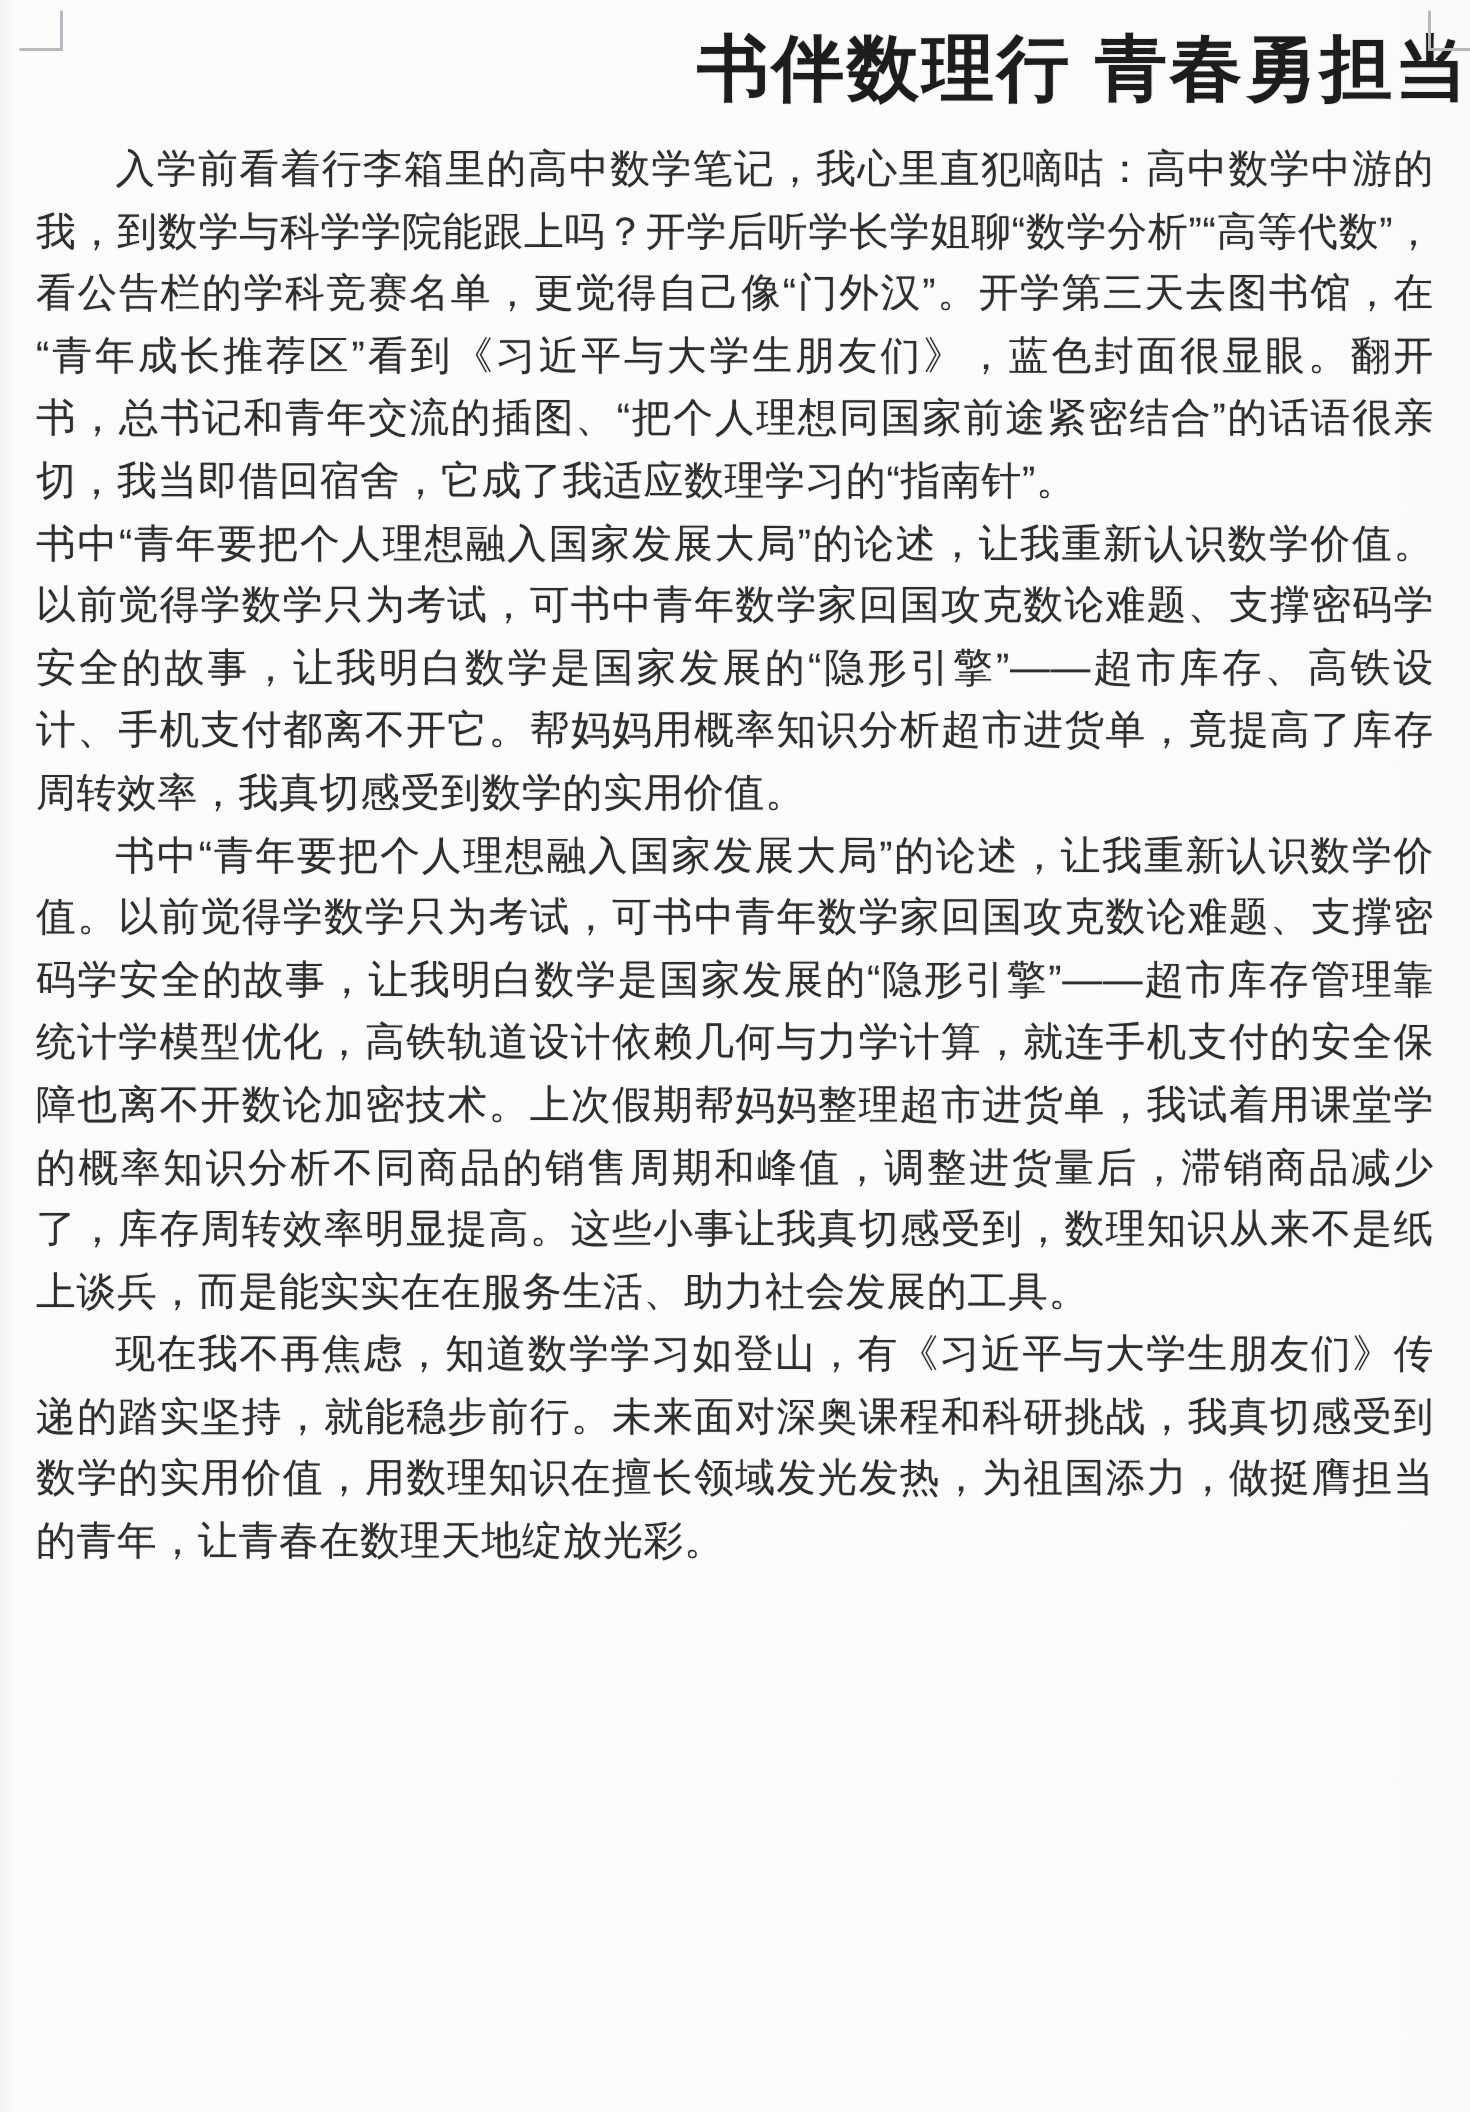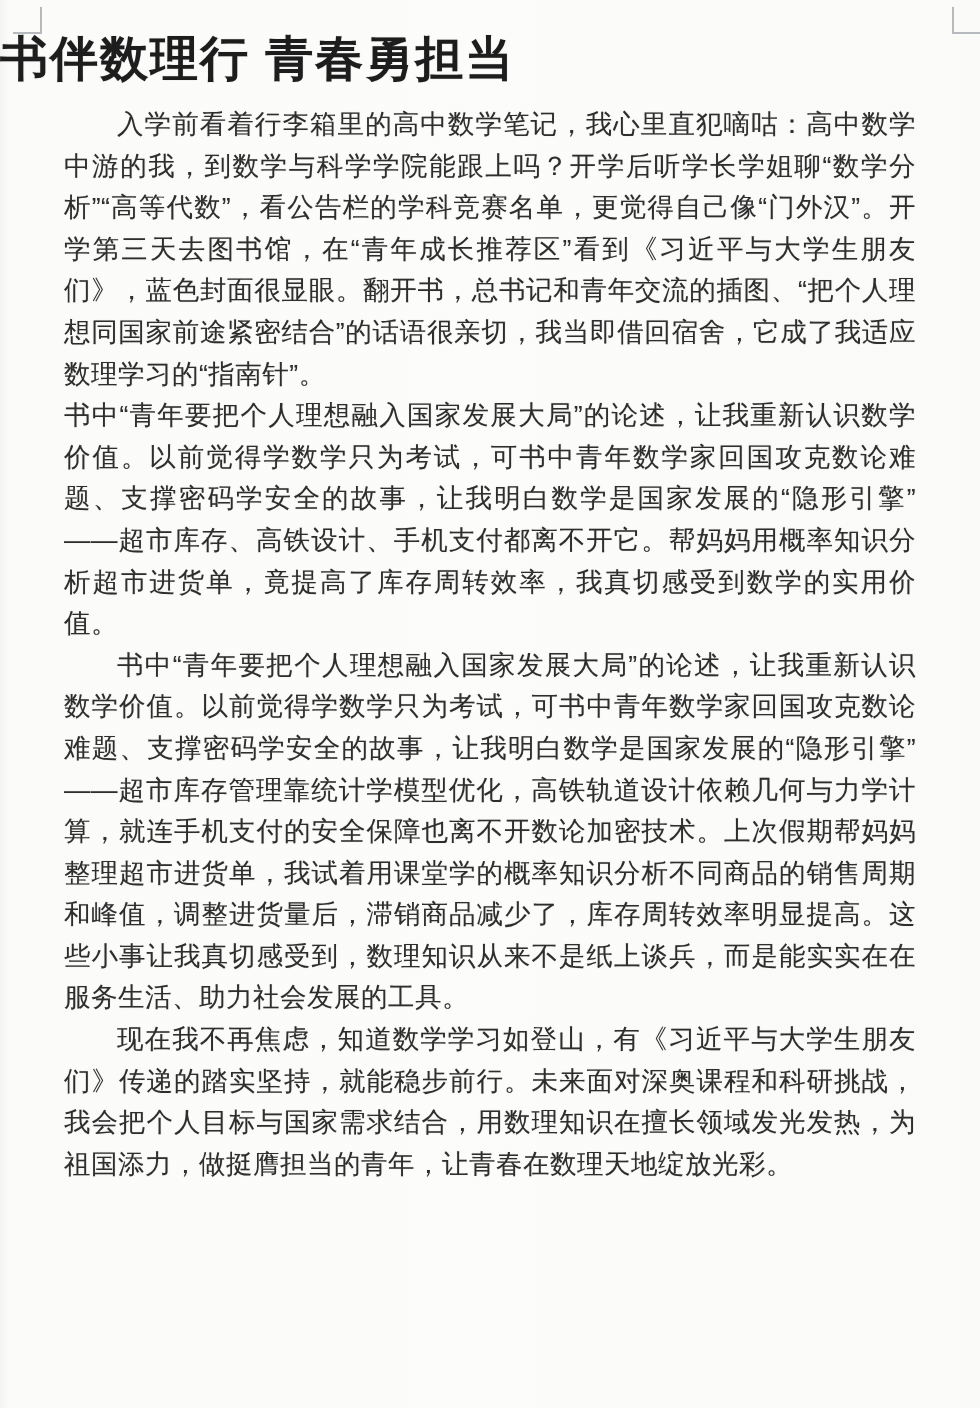--- a/index.html
+++ b/index.html
@@ -28,34 +28,34 @@
     border-bottom: 2px solid #b6babe;
   }
   .mark-tr {
     left: 952px;
     top: 7px;
     border-left: 2px solid #b6babe;
     border-bottom: 2px solid #b6babe;
   }
   .title {
     margin: 0;
-    padding-top: 26px;
+    padding-top: 14px;
     height: 66px;
     line-height: 66px;
-    text-align: left;
+    text-align: right;
     font-size: 48px;
     font-weight: 700;
     letter-spacing: 2px;
     color: #1d1d1d;
     text-shadow: 0 0 1px rgba(30,30,30,0.35);
     white-space: pre;
   }
   .body-text {
     margin-top: 12px;
-    padding: 0 64px;
+    padding: 0 24px;
   }
   .para {
     margin: 0;
     font-size: 26.5px;
     line-height: 41.6px;
     letter-spacing: 0.5px;
     text-align: justify;
     text-justify: inter-ideograph;
     color: #2e2e2e;
     text-indent: 2em;
@@ -72,16 +72,16 @@
 
   <div class="mark mark-tl"></div>
   <div class="mark mark-tr"></div>
 
   <h1 class="title">书伴数理行 青春勇担当</h1>
 
   <div class="body-text">
     <p class="para">入学前看着行李箱里的高中数学笔记，我心里直犯嘀咕：高中数学中游的我，到数学与科学学院能跟上吗？开学后听学长学姐聊“数学分析”“高等代数”，看公告栏的学科竞赛名单，更觉得自己像“门外汉”。开学第三天去图书馆，在“青年成长推荐区”看到《习近平与大学生朋友们》，蓝色封面很显眼。翻开书，总书记和青年交流的插图、“把个人理想同国家前途紧密结合”的话语很亲切，我当即借回宿舍，它成了我适应数理学习的“指南针”。</p>
     <p class="para no-indent">书中“青年要把个人理想融入国家发展大局”的论述，让我重新认识数学价值。以前觉得学数学只为考试，可书中青年数学家回国攻克数论难题、支撑密码学安全的故事，让我明白数学是国家发展的“隐形引擎”——超市库存、高铁设计、手机支付都离不开它。帮妈妈用概率知识分析超市进货单，竟提高了库存周转效率，我真切感受到数学的实用价值。</p>
     <p class="para">书中“青年要把个人理想融入国家发展大局”的论述，让我重新认识数学价值。以前觉得学数学只为考试，可书中青年数学家回国攻克数论难题、支撑密码学安全的故事，让我明白数学是国家发展的“隐形引擎”——超市库存管理靠统计学模型优化，高铁轨道设计依赖几何与力学计算，就连手机支付的安全保障也离不开数论加密技术。上次假期帮妈妈整理超市进货单，我试着用课堂学的概率知识分析不同商品的销售周期和峰值，调整进货量后，滞销商品减少了，库存周转效率明显提高。这些小事让我真切感受到，数理知识从来不是纸上谈兵，而是能实实在在服务生活、助力社会发展的工具。</p>
-    <p class="para">现在我不再焦虑，知道数学学习如登山，有《习近平与大学生朋友们》传递的踏实坚持，就能稳步前行。未来面对深奥课程和科研挑战，我会把个人目标与国家需求结合，用数理知识在擅长领域发光发热，为祖国添力，做挺膺担当的青年，让青春在数理天地绽放光彩。</p>
+    <p class="para">现在我不再焦虑，知道数学学习如登山，有《习近平与大学生朋友们》传递的踏实坚持，就能稳步前行。未来面对深奥课程和科研挑战，我真切感受到数学的实用价值，用数理知识在擅长领域发光发热，为祖国添力，做挺膺担当的青年，让青春在数理天地绽放光彩。</p>
   </div>
 
 </div>
 
 </body></html>

